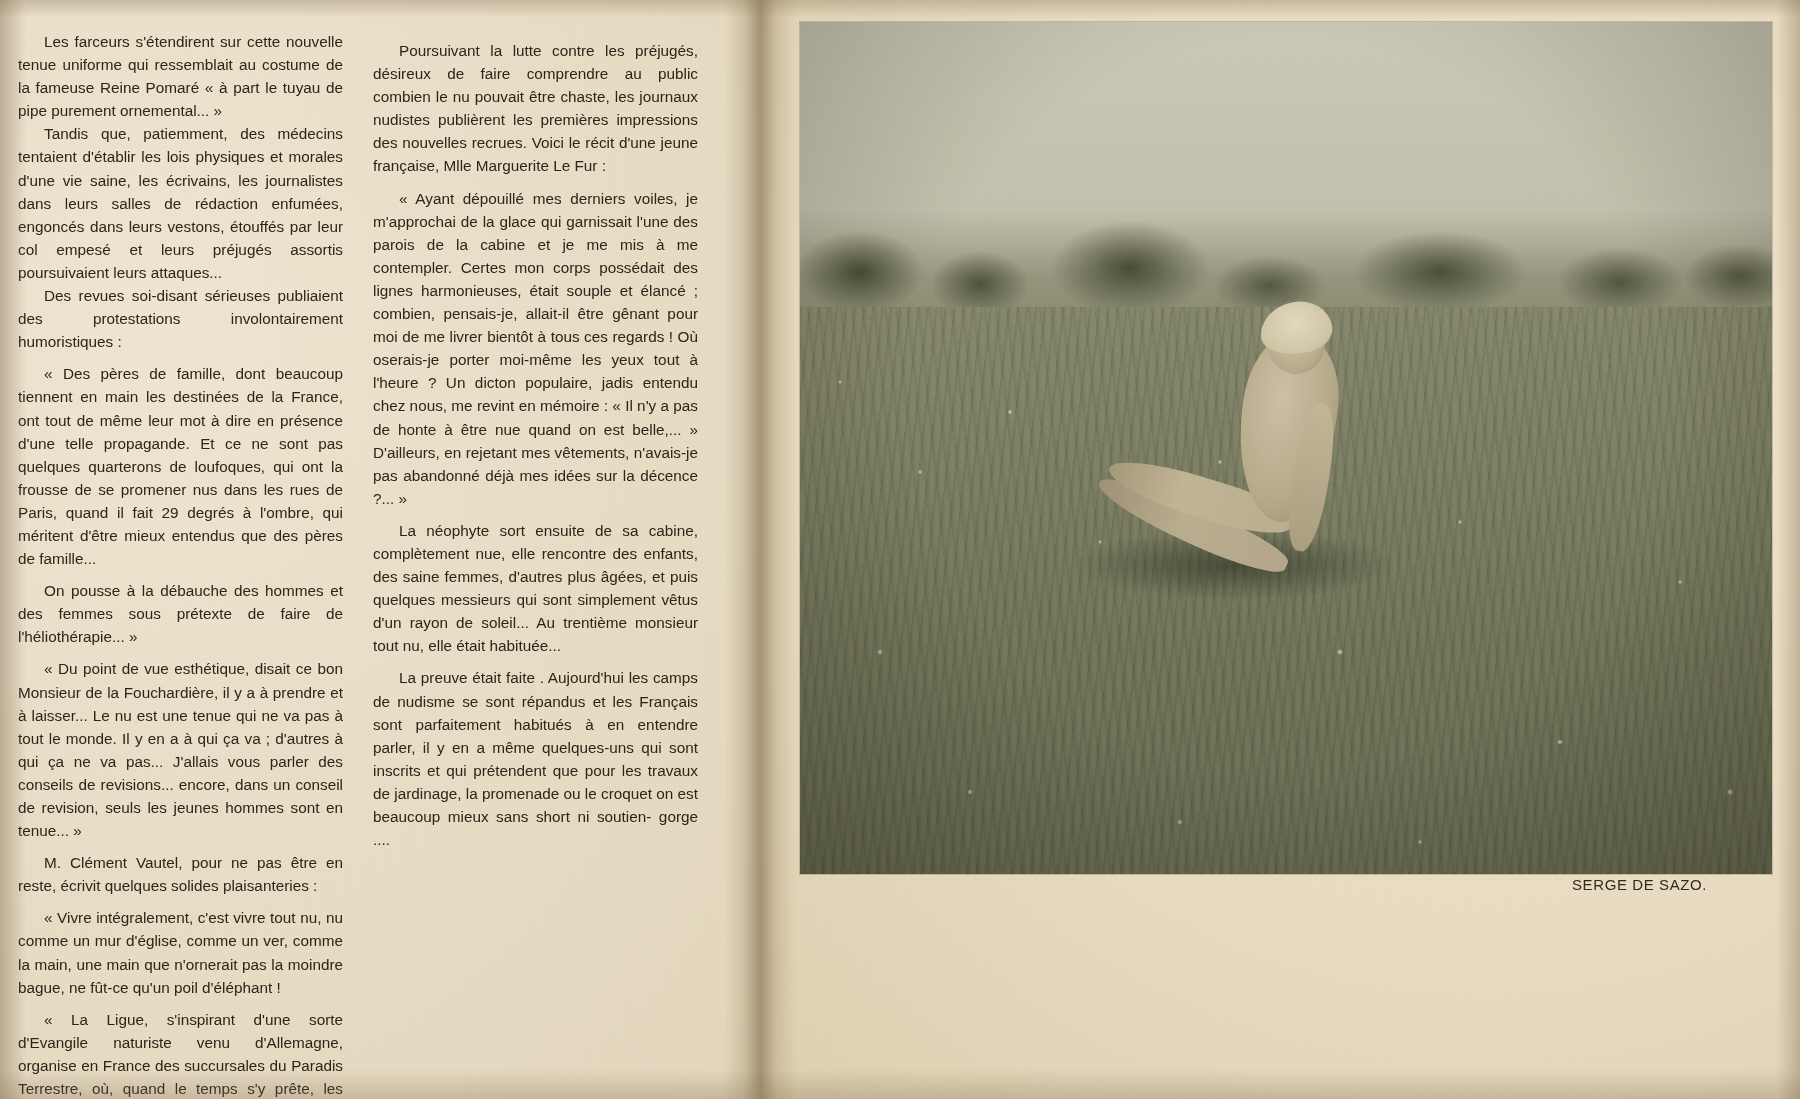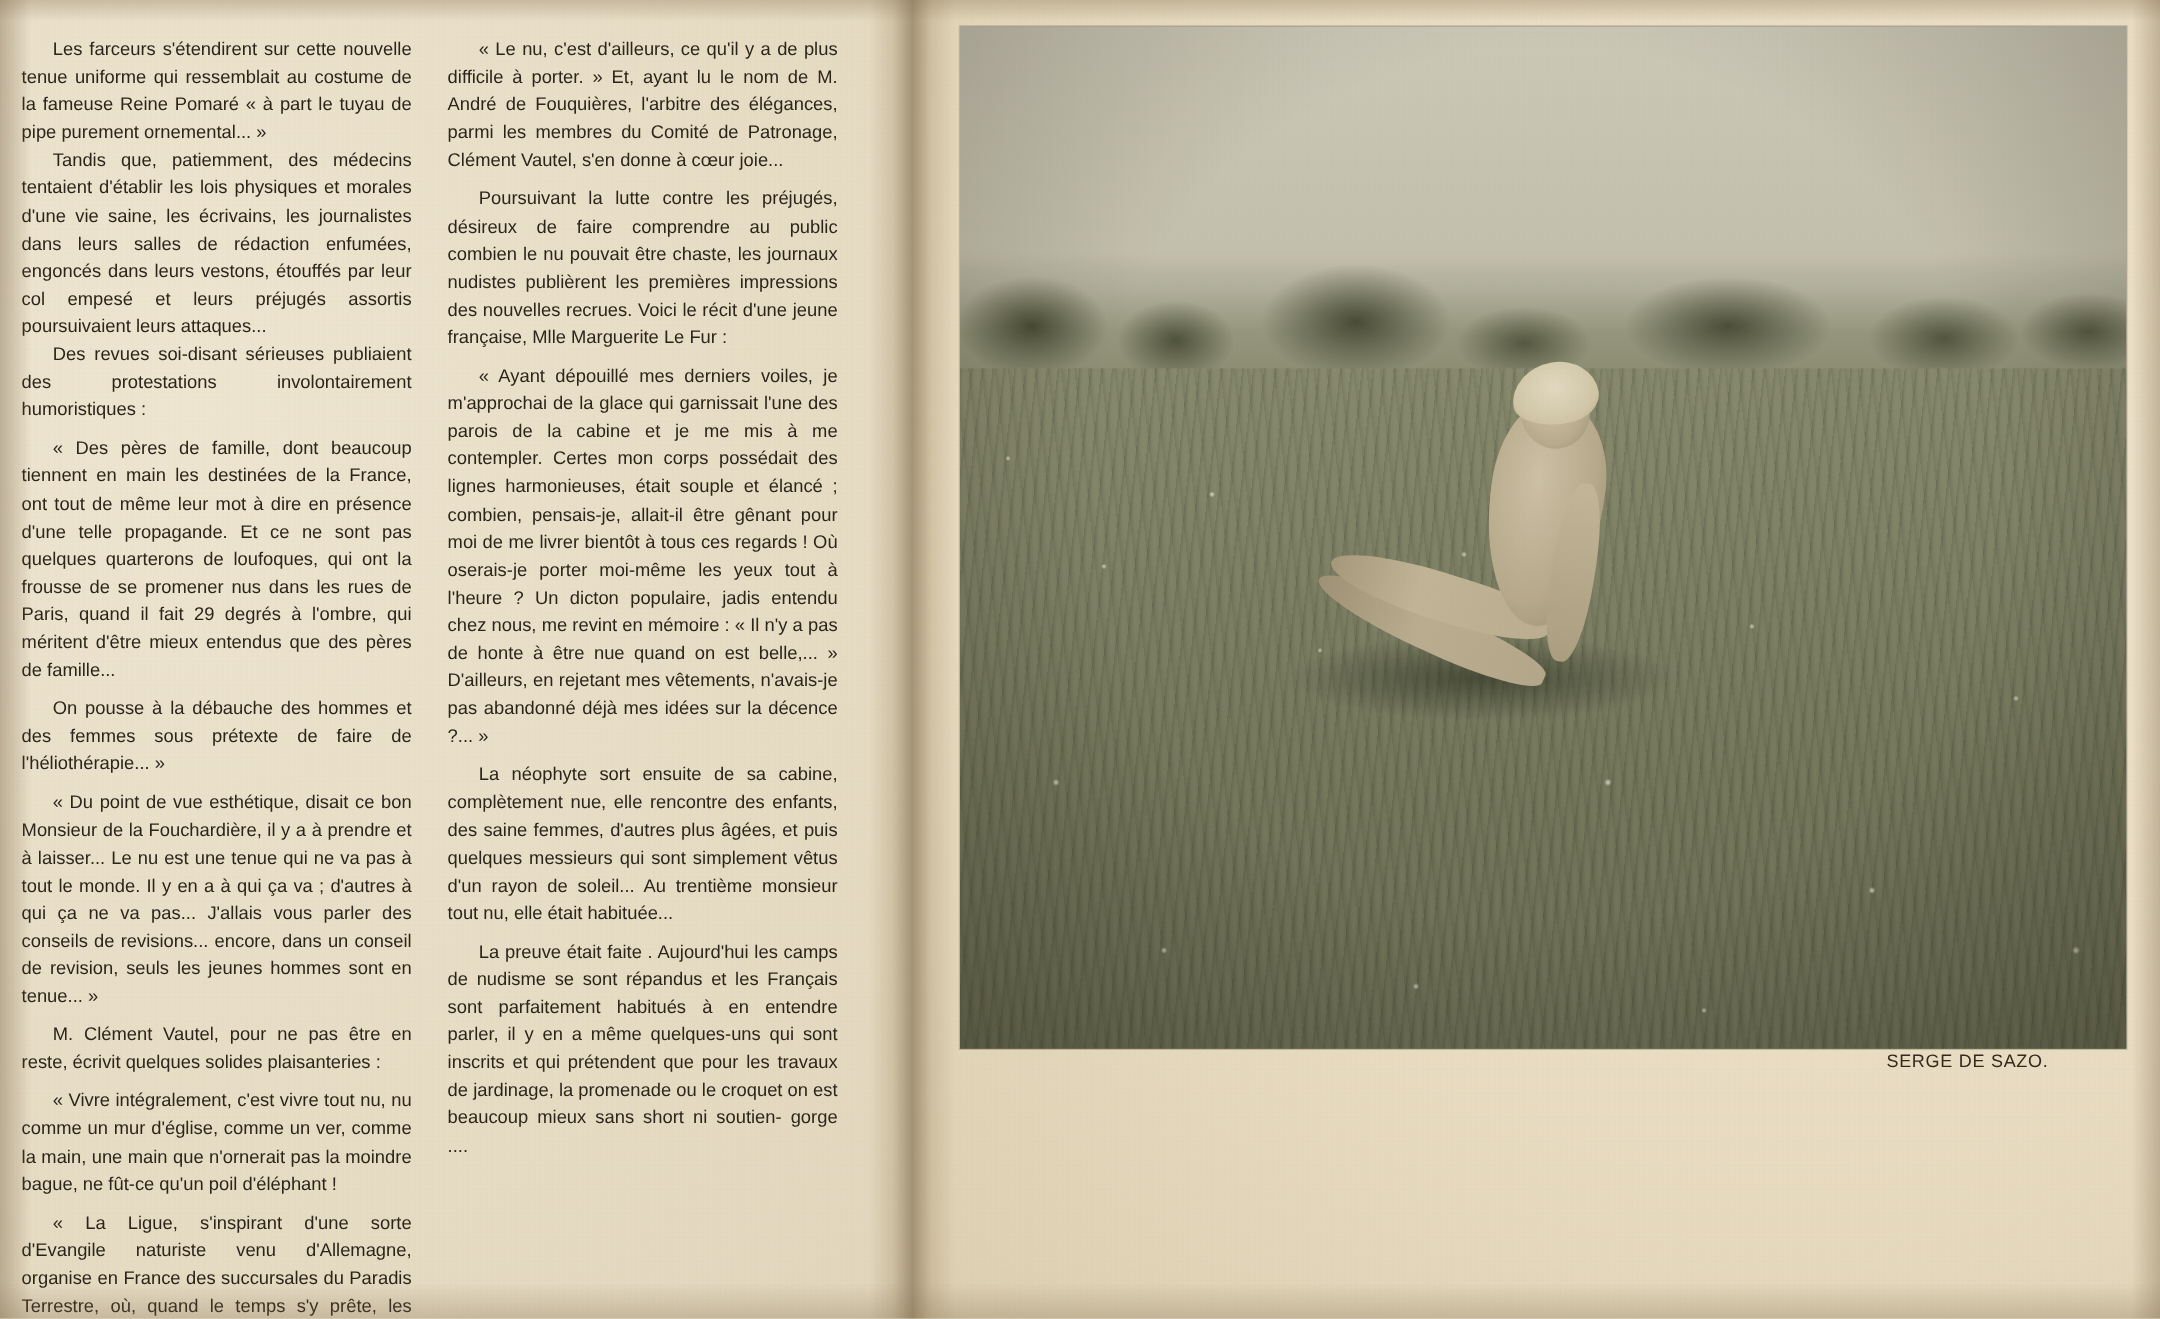--- a/index.html
+++ b/index.html
@@ -242,21 +242,20 @@
     <p>Des revues soi-disant sérieuses publiaient des protestations involontairement humoristiques :</p>
     <p class="gap">« Des pères de famille, dont beaucoup tiennent en main les destinées de la France, ont tout de même leur mot à dire en présence d'une telle propagande. Et ce ne sont pas quelques quarterons de loufoques, qui ont la frousse de se promener nus dans les rues de Paris, quand il fait 29 degrés à l'ombre, qui méritent d'être mieux entendus que des pères de famille...</p>
     <p class="gap">On pousse à la débauche des hommes et des femmes sous prétexte de faire de l'héliothérapie... »</p>
     <p class="gap">« Du point de vue esthétique, disait ce bon Monsieur de la Fouchardière, il y a à prendre et à laisser... Le nu est une tenue qui ne va pas à tout le monde. Il y en a à qui ça va ; d'autres à qui ça ne va pas... J'allais vous parler des conseils de revisions... encore, dans un conseil de revision, seuls les jeunes hommes sont en tenue... »</p>
     <p class="gap">M. Clément Vautel, pour ne pas être en reste, écrivit quelques solides plaisanteries :</p>
     <p class="gap">« Vivre intégralement, c'est vivre tout nu, nu comme un mur d'église, comme un ver, comme la main, une main que n'ornerait pas la moindre bague, ne fût-ce qu'un poil d'éléphant !</p>
     <p class="gap">« La Ligue, s'inspirant d'une sorte d'Evangile naturiste venu d'Allemagne, organise en France des succursales du Paradis Terrestre, où, quand le temps s'y prête, les deux sexes vivent en commun dans le costume d'Adam et Eve avant le péché : les chemises, si courtes qu'elles soient, doivent être déposées au vestiaire... »</p>
   </div>
 
   <div class="col c2">
-    <p>« Le nu, c'est d'ailleurs, ce qu'il y a de plus difficile à porter. » Et, ayant lu le nom de M. André de Fouquières, l'arbitre des élégances, parmi les membres du Comité de Patronage, Clément Vautel, s'en donne à cœur joie...</p>
     <p class="gap">Poursuivant la lutte contre les préjugés, désireux de faire comprendre au public combien le nu pouvait être chaste, les journaux nudistes publièrent les premières impressions des nouvelles recrues. Voici le récit d'une jeune française, Mlle Marguerite Le Fur :</p>
     <p class="gap">« Ayant dépouillé mes derniers voiles, je m'approchai de la glace qui garnissait l'une des parois de la cabine et je me mis à me contempler. Certes mon corps possédait des lignes harmonieuses, était souple et élancé ; combien, pensais-je, allait-il être gênant pour moi de me livrer bientôt à tous ces regards ! Où oserais-je porter moi-même les yeux tout à l'heure ? Un dicton populaire, jadis entendu chez nous, me revint en mémoire : « Il n'y a pas de honte à être nue quand on est belle,... » D'ailleurs, en rejetant mes vêtements, n'avais-je pas abandonné déjà mes idées sur la décence ?... »</p>
     <p class="gap">La néophyte sort ensuite de sa cabine, complètement nue, elle rencontre des enfants, des saine femmes, d'autres plus âgées, et puis quelques messieurs qui sont simplement vêtus d'un rayon de soleil... Au trentième monsieur tout nu, elle était habituée...</p>
     <p class="gap">La preuve était faite . Aujourd'hui les camps de nudisme se sont répandus et les Français sont parfaitement habitués à en entendre parler, il y en a même quelques-uns qui sont inscrits et qui prétendent que pour les travaux de jardinage, la promenade ou le croquet on est beaucoup mieux sans short ni soutien- gorge ....</p>
   </div>
 
   <div class="photo-wrap">
     <div class="photo">
       <div class="tree-line"></div>
       <div class="meadow"></div>

